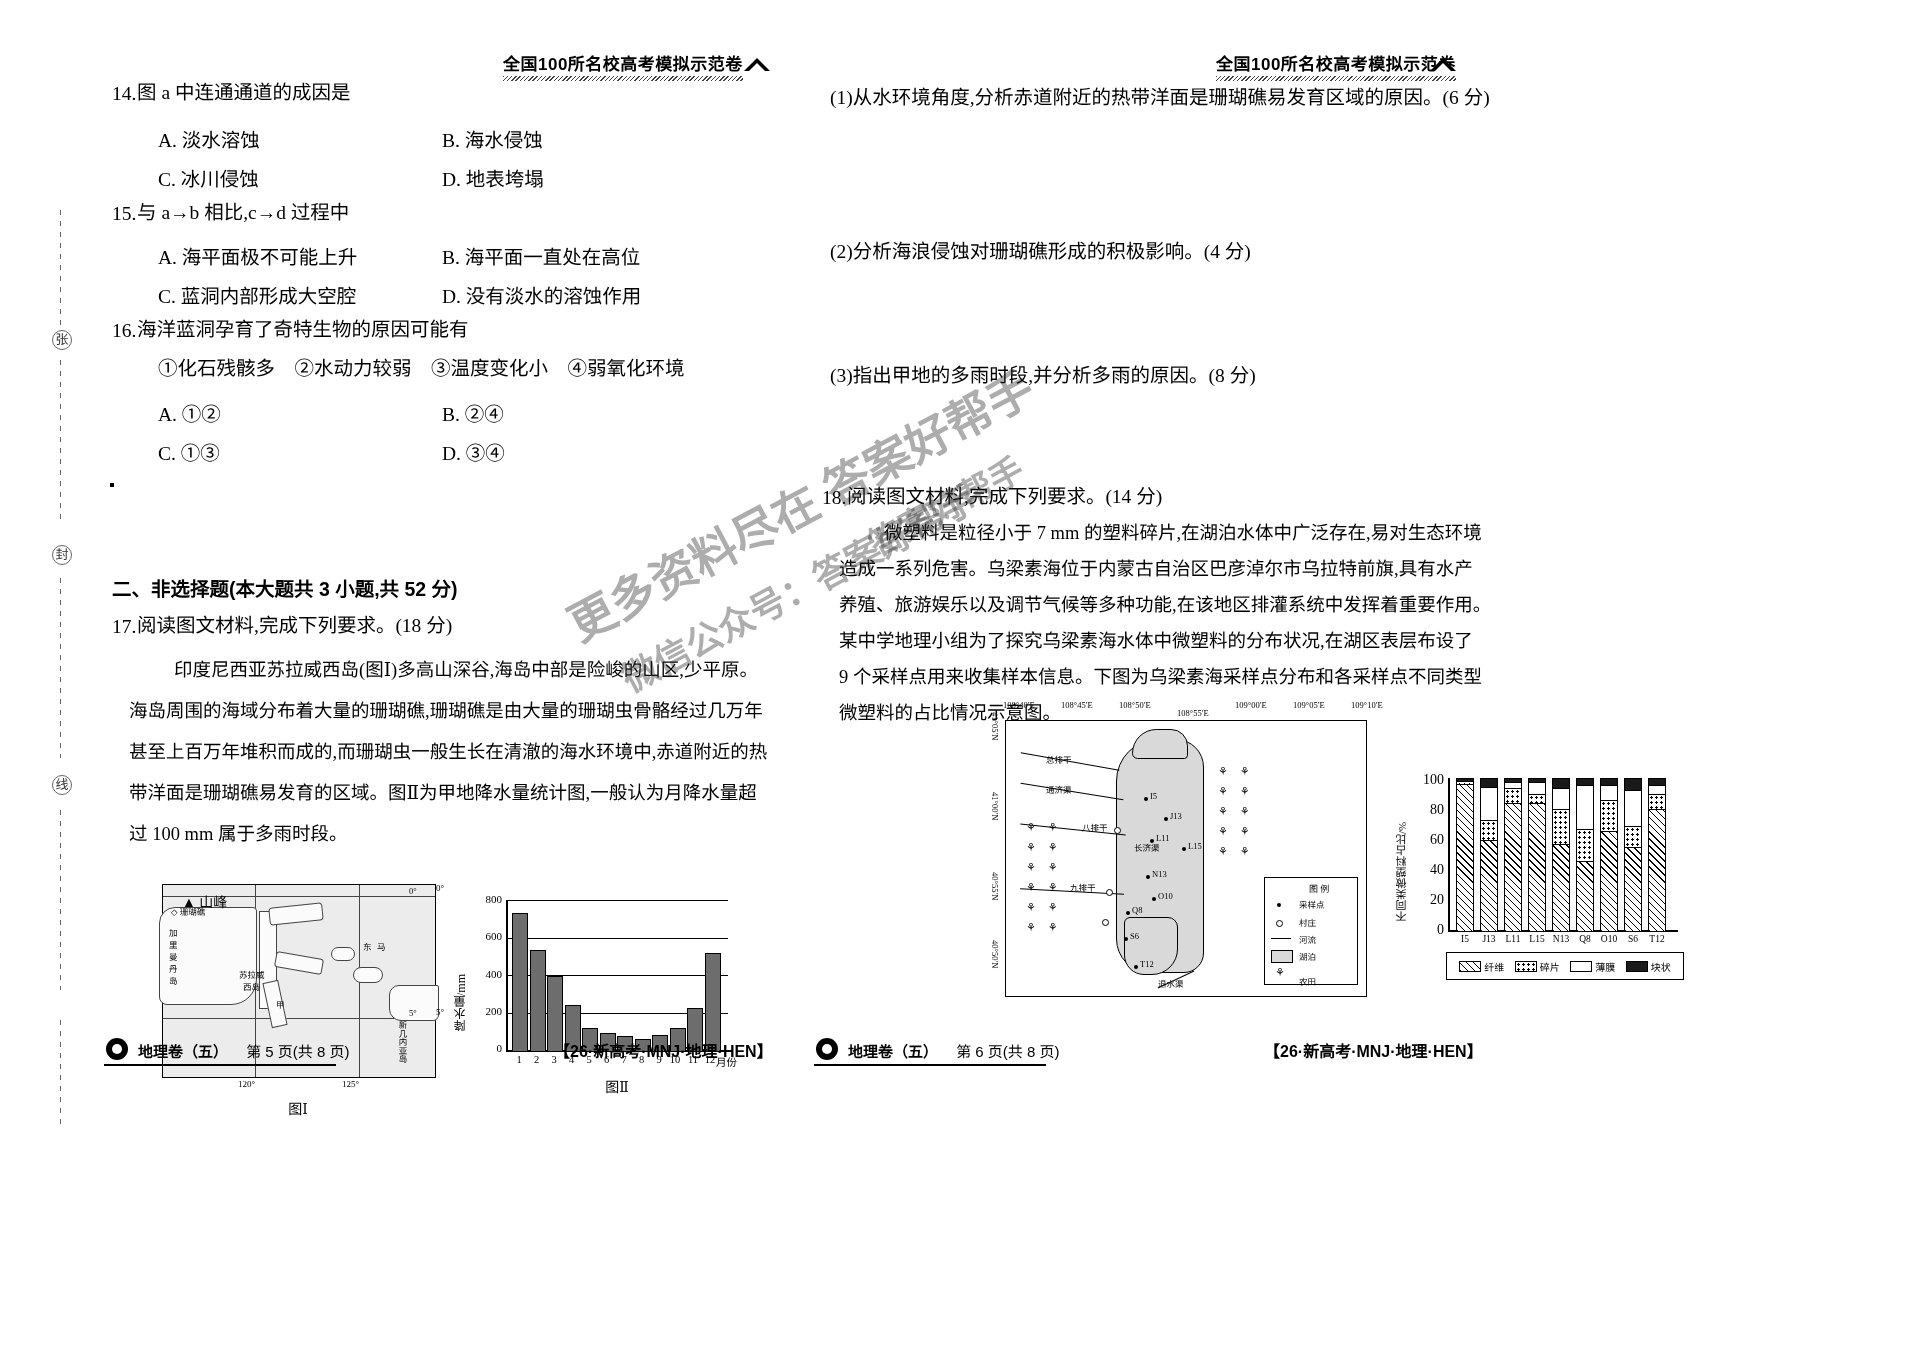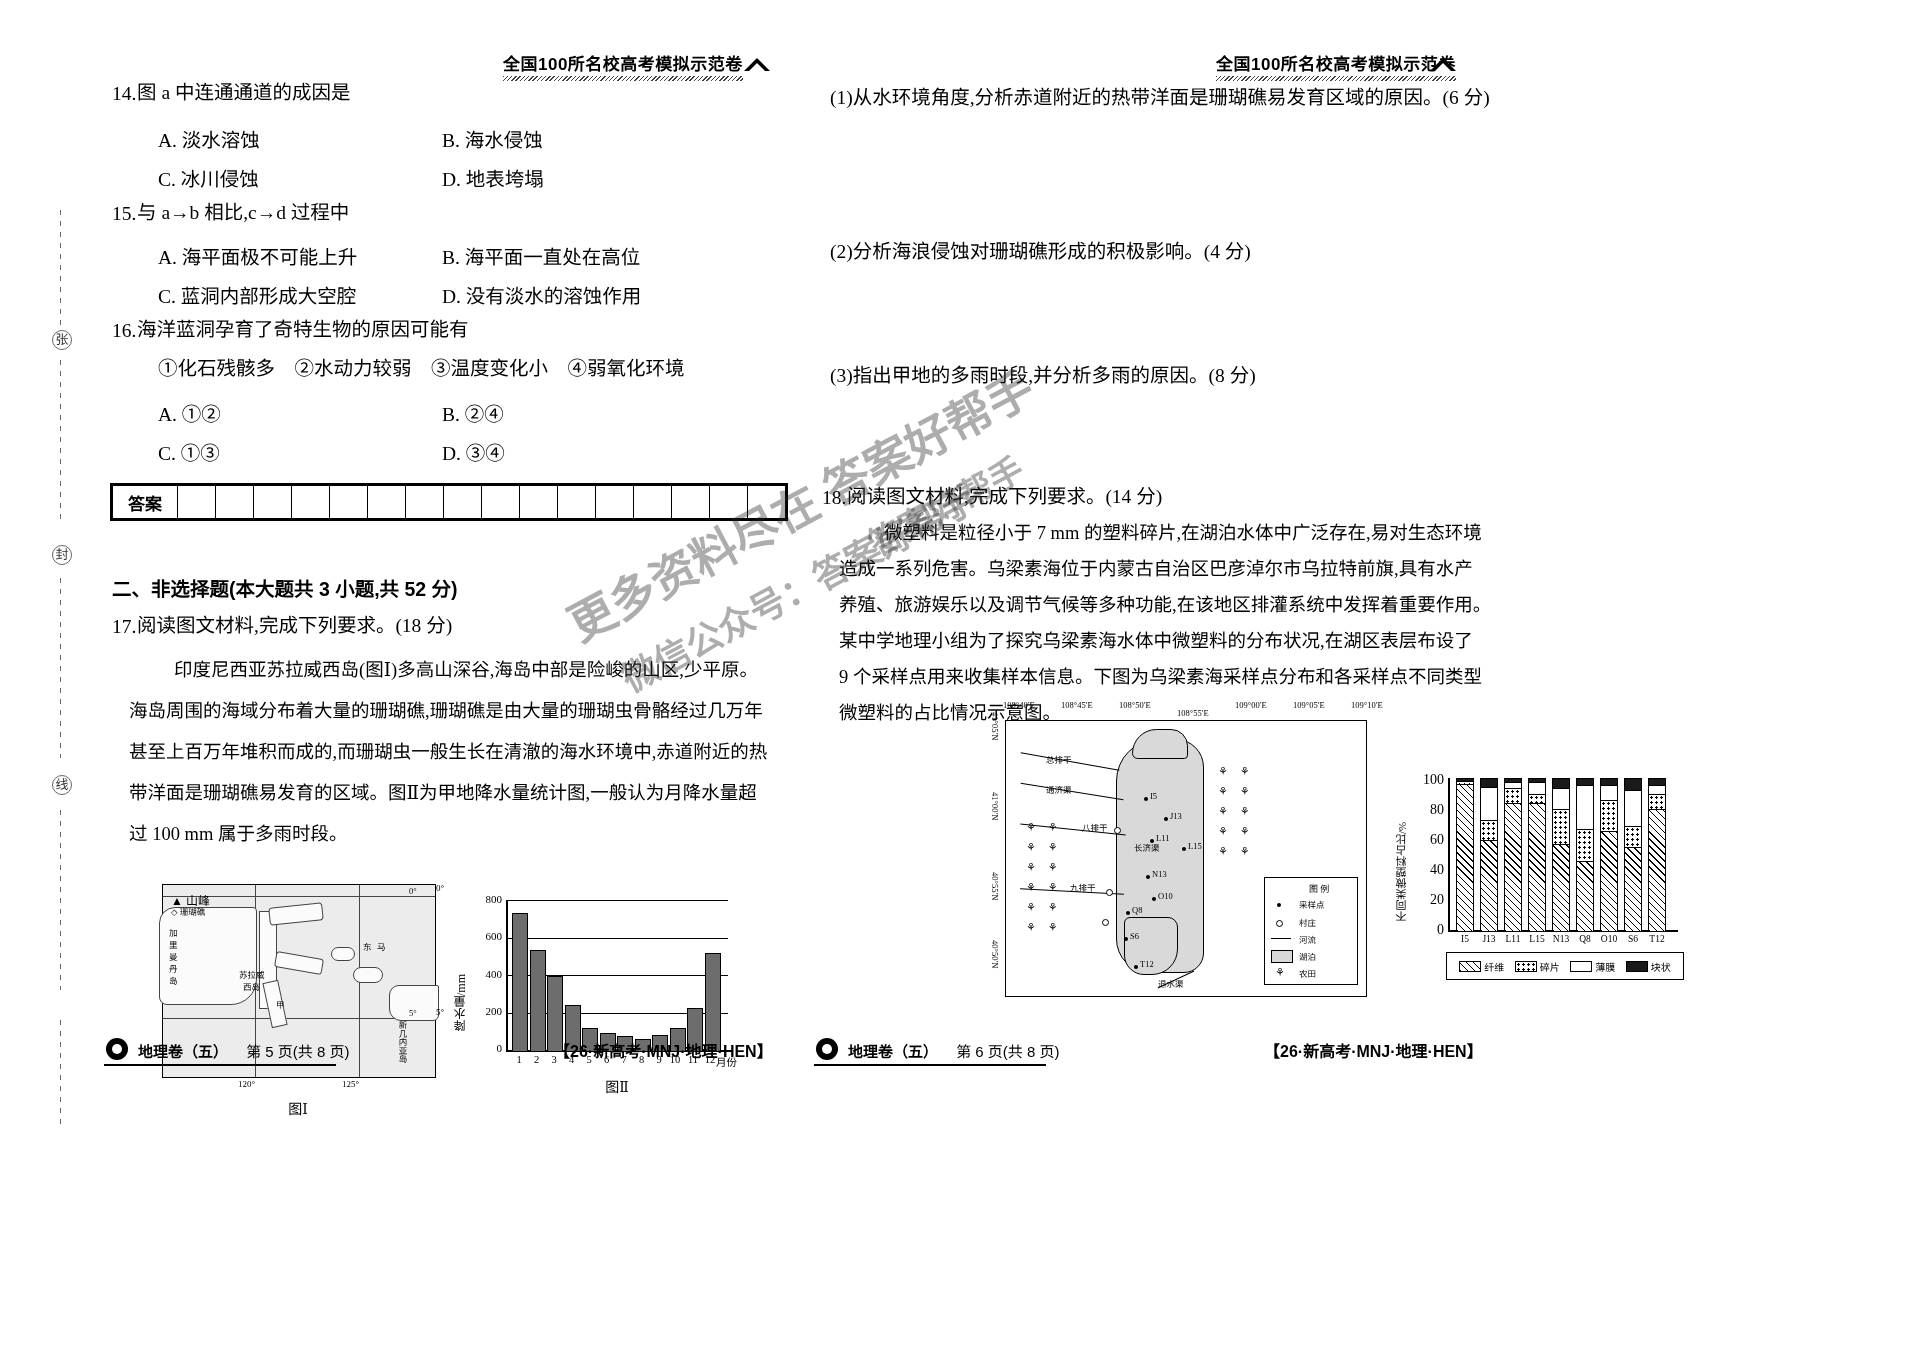--- a/index.html
+++ b/index.html
@@ -182,39 +182,20 @@
     <div class="q-num" style="left:0;top:320px;">16.</div>
     <div class="q-line" style="left:25px;top:320px;">海洋蓝洞孕育了奇特生物的原因可能有</div>
     <div class="q-line" style="left:46px;top:359px;">①化石残骸多　②水动力较弱　③温度变化小　④弱氧化环境</div>
     <div class="opt" style="left:46px;top:398px;">A. ①②</div>
     <div class="opt" style="left:330px;top:398px;">B. ②④</div>
     <div class="opt" style="left:46px;top:437px;">C. ①③</div>
     <div class="opt" style="left:330px;top:437px;">D. ③④</div>
 
     <table class="ans-table" style="left:0;top:485px;">
       <tbody>
-      <tr>
-        <td class="lbl">答案</td>
-        <td class="cell"></td>
-        <td class="cell"></td>
-        <td class="cell"></td>
-        <td class="cell"></td>
-        <td class="cell"></td>
-        <td class="cell"></td>
-        <td class="cell"></td>
-        <td class="cell"></td>
-        <td class="cell"></td>
-        <td class="cell"></td>
-        <td class="cell"></td>
-        <td class="cell"></td>
-        <td class="cell"></td>
-        <td class="cell"></td>
-        <td class="cell"></td>
-        <td class="cell"></td>
-      </tr>
     </tbody>
       </table>
 
     <div class="section-title" style="left:0;top:573px;">二、非选择题(本大题共 3 小题,共 52 分)</div>
 
     <div class="q-num" style="left:0;top:616px;">17.</div>
     <div class="q-line" style="left:25px;top:616px;">阅读图文材料,完成下列要求。(18 分)</div>
     <div class="para" style="left:62px;top:661px;">印度尼西亚苏拉威西岛(图Ⅰ)多高山深谷,海岛中部是险峻的山区,少平原。</div>
     <div class="para" style="left:17px;top:702px;">海岛周围的海域分布着大量的珊瑚礁,珊瑚礁是由大量的珊瑚虫骨骼经过几万年</div>
     <div class="para" style="left:17px;top:743px;">甚至上百万年堆积而成的,而珊瑚虫一般生长在清澈的海水环境中,赤道附近的热</div>
@@ -235,21 +216,21 @@
       <div style="position:absolute;left:96px;top:26px;width:16px;height:96px;background:#fbfbfb;border:1px solid #444;"></div>
       <div style="position:absolute;left:106px;top:20px;width:52px;height:16px;background:#fbfbfb;border:1px solid #444;border-radius:4px;transform:rotate(-6deg);"></div>
       <div style="position:absolute;left:112px;top:70px;width:46px;height:14px;background:#fbfbfb;border:1px solid #444;border-radius:3px;transform:rotate(10deg);"></div>
       <div style="position:absolute;left:104px;top:96px;width:14px;height:44px;background:#fbfbfb;border:1px solid #444;transform:rotate(-12deg);"></div>
 
       <div style="position:absolute;left:168px;top:62px;width:22px;height:12px;background:#fbfbfb;border:1px solid #444;border-radius:7px;"></div>
       <div style="position:absolute;left:190px;top:82px;width:28px;height:14px;background:#fbfbfb;border:1px solid #444;border-radius:8px;"></div>
 
       <div style="position:absolute;left:226px;top:100px;width:48px;height:34px;background:#fbfbfb;border:1px solid #444;border-radius:10px 2px 6px 12px;"></div>
 
-      <div style="position:absolute;left:8px;top:6px;font-size:12px;">
+      <div style="position:absolute;left:19px;top:6px;font-size:14px;">
         <span>▲</span>
         <span>山峰</span>
       </div>
       <div style="position:absolute;left:8px;top:20px;font-size:8.5px;">
         <span>◇</span>
         <span>珊瑚礁</span>
       </div>
 
       <div class="maplabel" style="left:6px;top:44px;">加</div>
       <div class="maplabel" style="left:6px;top:56px;">里</div>
@@ -392,21 +373,21 @@
       <div class="legend-title" style="left:44px;top:4px;">图 例</div>
       <div class="m2-dot" style="left:12px;top:25px;"></div>
       <div class="legend-item" style="left:34px;top:20px;">采样点</div>
       <div class="m2-circle" style="left:11px;top:42px;"></div>
       <div class="legend-item" style="left:34px;top:38px;">村庄</div>
       <div style="position:absolute;left:6px;top:60px;width:20px;height:1px;background:#000;"></div>
       <div class="legend-item" style="left:34px;top:55px;">河流</div>
       <div style="position:absolute;left:6px;top:72px;width:20px;height:11px;background:#d9d9d9;border:1px solid #000;"></div>
       <div class="legend-item" style="left:34px;top:72px;">湖泊</div>
       <div style="position:absolute;left:10px;top:88px;font-size:11px;">⚘</div>
-      <div class="legend-item" style="left:34px;top:89px;">农田</div>
+      <div class="legend-item" style="left:34px;top:97px;">农田</div>
     </div>
   </div>
 
   <div style="position:absolute;left:1003px;top:700px;width:372px;">
     <span class="m2-label" style="left:0px;top:0px;">108°40′E</span>
     <span class="m2-label" style="left:58px;top:0px;">108°45′E</span>
     <span class="m2-label" style="left:116px;top:0px;">108°50′E</span>
     <span class="m2-label" style="left:174px;top:8px;">108°55′E</span>
     <span class="m2-label" style="left:232px;top:0px;">109°00′E</span>
     <span class="m2-label" style="left:290px;top:0px;">109°05′E</span>

